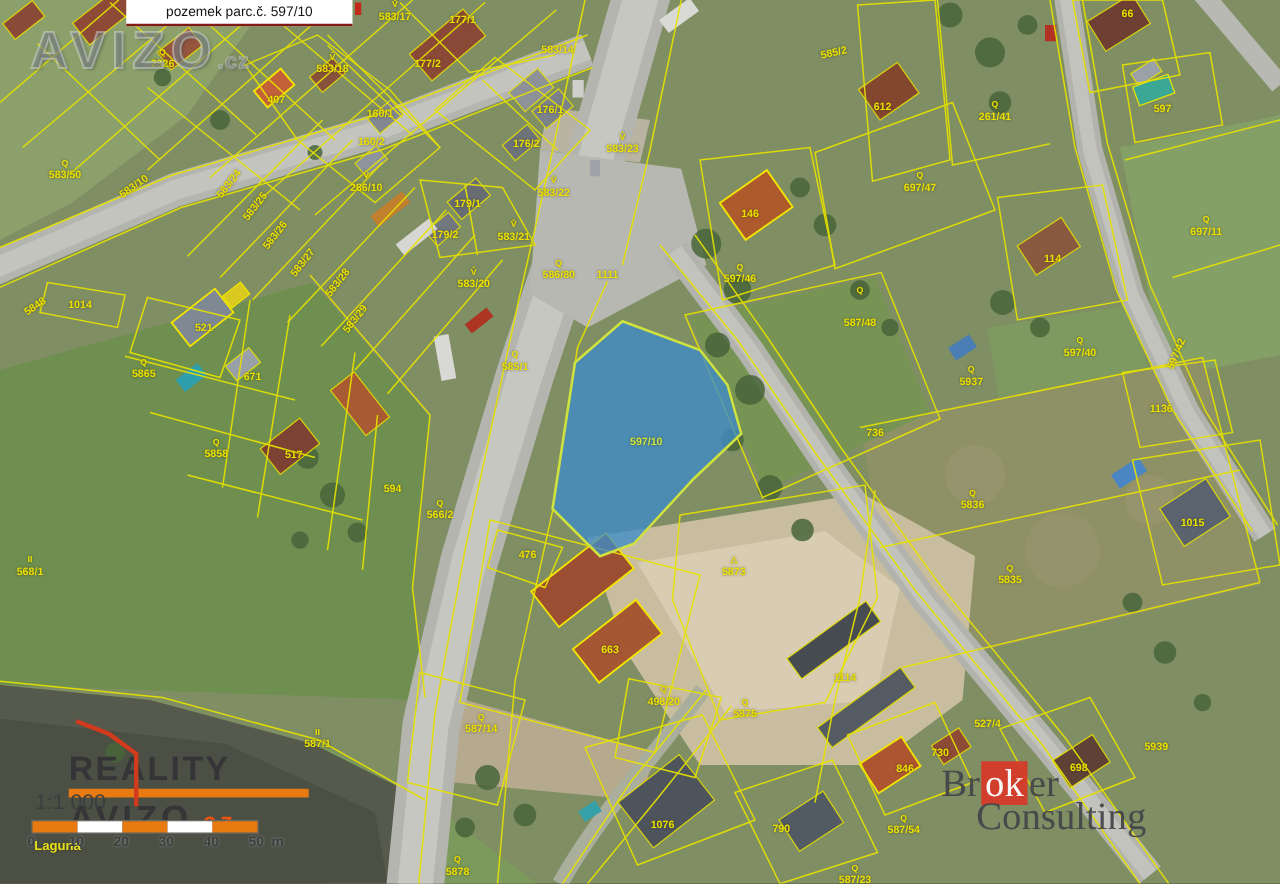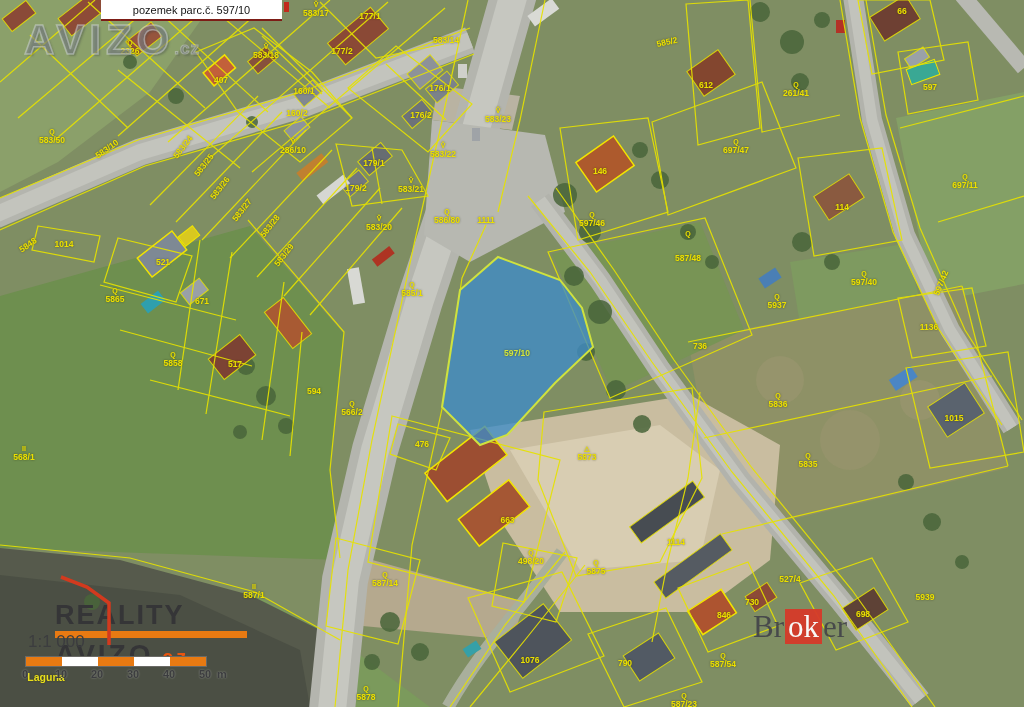--- a/index.html
+++ b/index.html
@@ -458,21 +458,21 @@
         <span class="pnum">5873</span>
       </div>
       <div class="plabel" style="left: 596px; top: 567px; transform: translate(-50%, -50%) rotate(0deg);">
         <span class="psym">Q</span>
         <span class="pnum">5875</span>
       </div>
       <div class="plabel" style="left: 531px; top: 557px; transform: translate(-50%, -50%) rotate(0deg);">
         <span class="psym">Q</span>
         <span class="pnum">498/20</span>
       </div>
-      <div class="plabel" style="left: 488px; top: 520px; transform: translate(-50%, -50%) rotate(0deg); padding-left: 39px;">
+      <div class="plabel" style="left: 488px; top: 520px; transform: translate(-50%, -50%) rotate(0deg);">
         <span class="pnum">663</span>
       </div>
       <div class="plabel" style="left: 422px; top: 444px; transform: translate(-50%, -50%) rotate(0deg);">
         <span class="pnum">476</span>
       </div>
       <div class="plabel" style="left: 385px; top: 579px; transform: translate(-50%, -50%) rotate(0deg);">
         <span class="psym">Q</span>
         <span class="pnum">587/14</span>
       </div>
       <div class="plabel" style="left: 676px; top: 542px; transform: translate(-50%, -50%) rotate(0deg);">
@@ -550,15 +550,16 @@
         <span style="left: 75px;">20</span>
         <span style="left: 111px;">30</span>
         <span style="left: 147px;">40</span>
         <span style="left: 183px;">50</span>
         <span style="left: 200px;">m</span>
       </div>
   </div>
 
   <div class="broker">
     <div class="b1"><span>Br</span><span class="okbox">ok</span><span>er</span></div>
+    <div class="b2">Consulting</div>
   </div>
 
 </div>
 
 </body></html>

